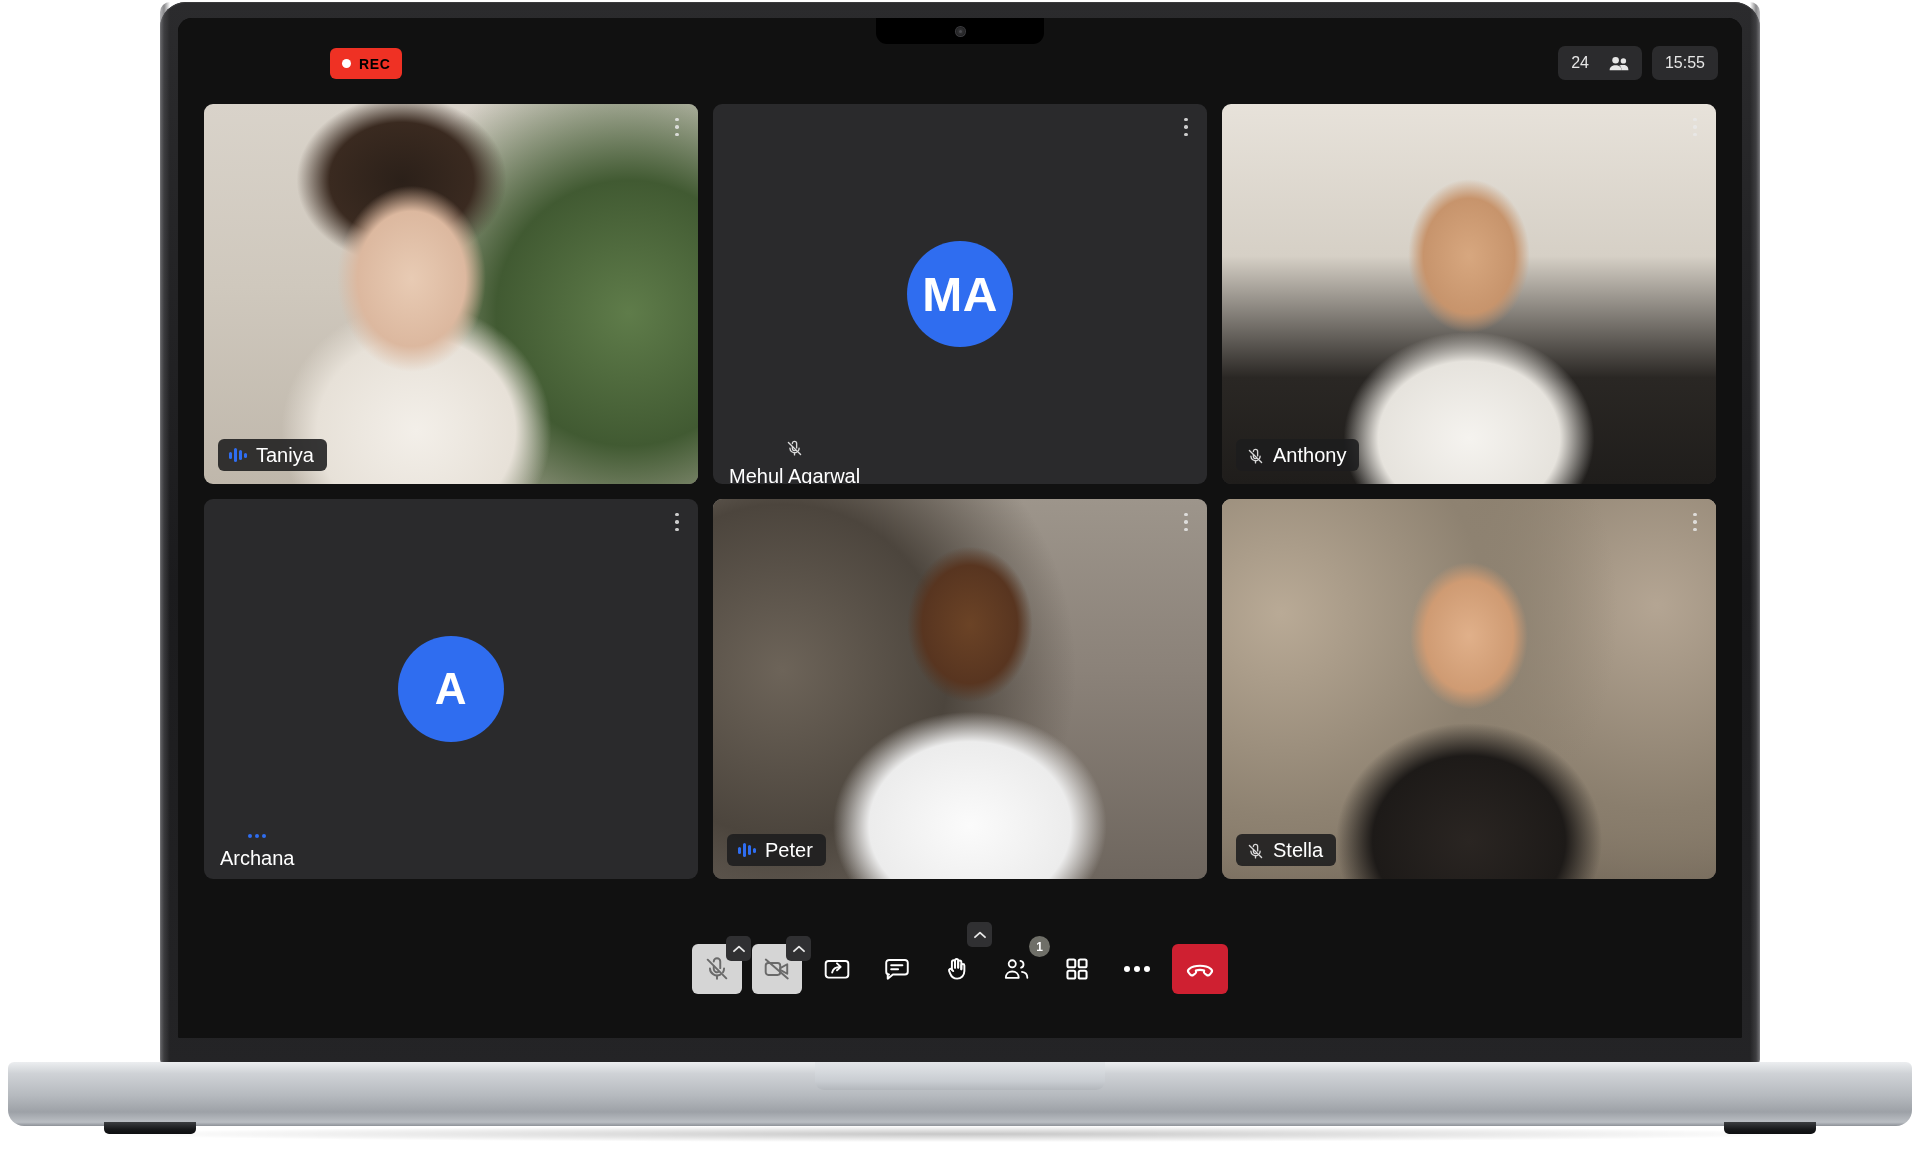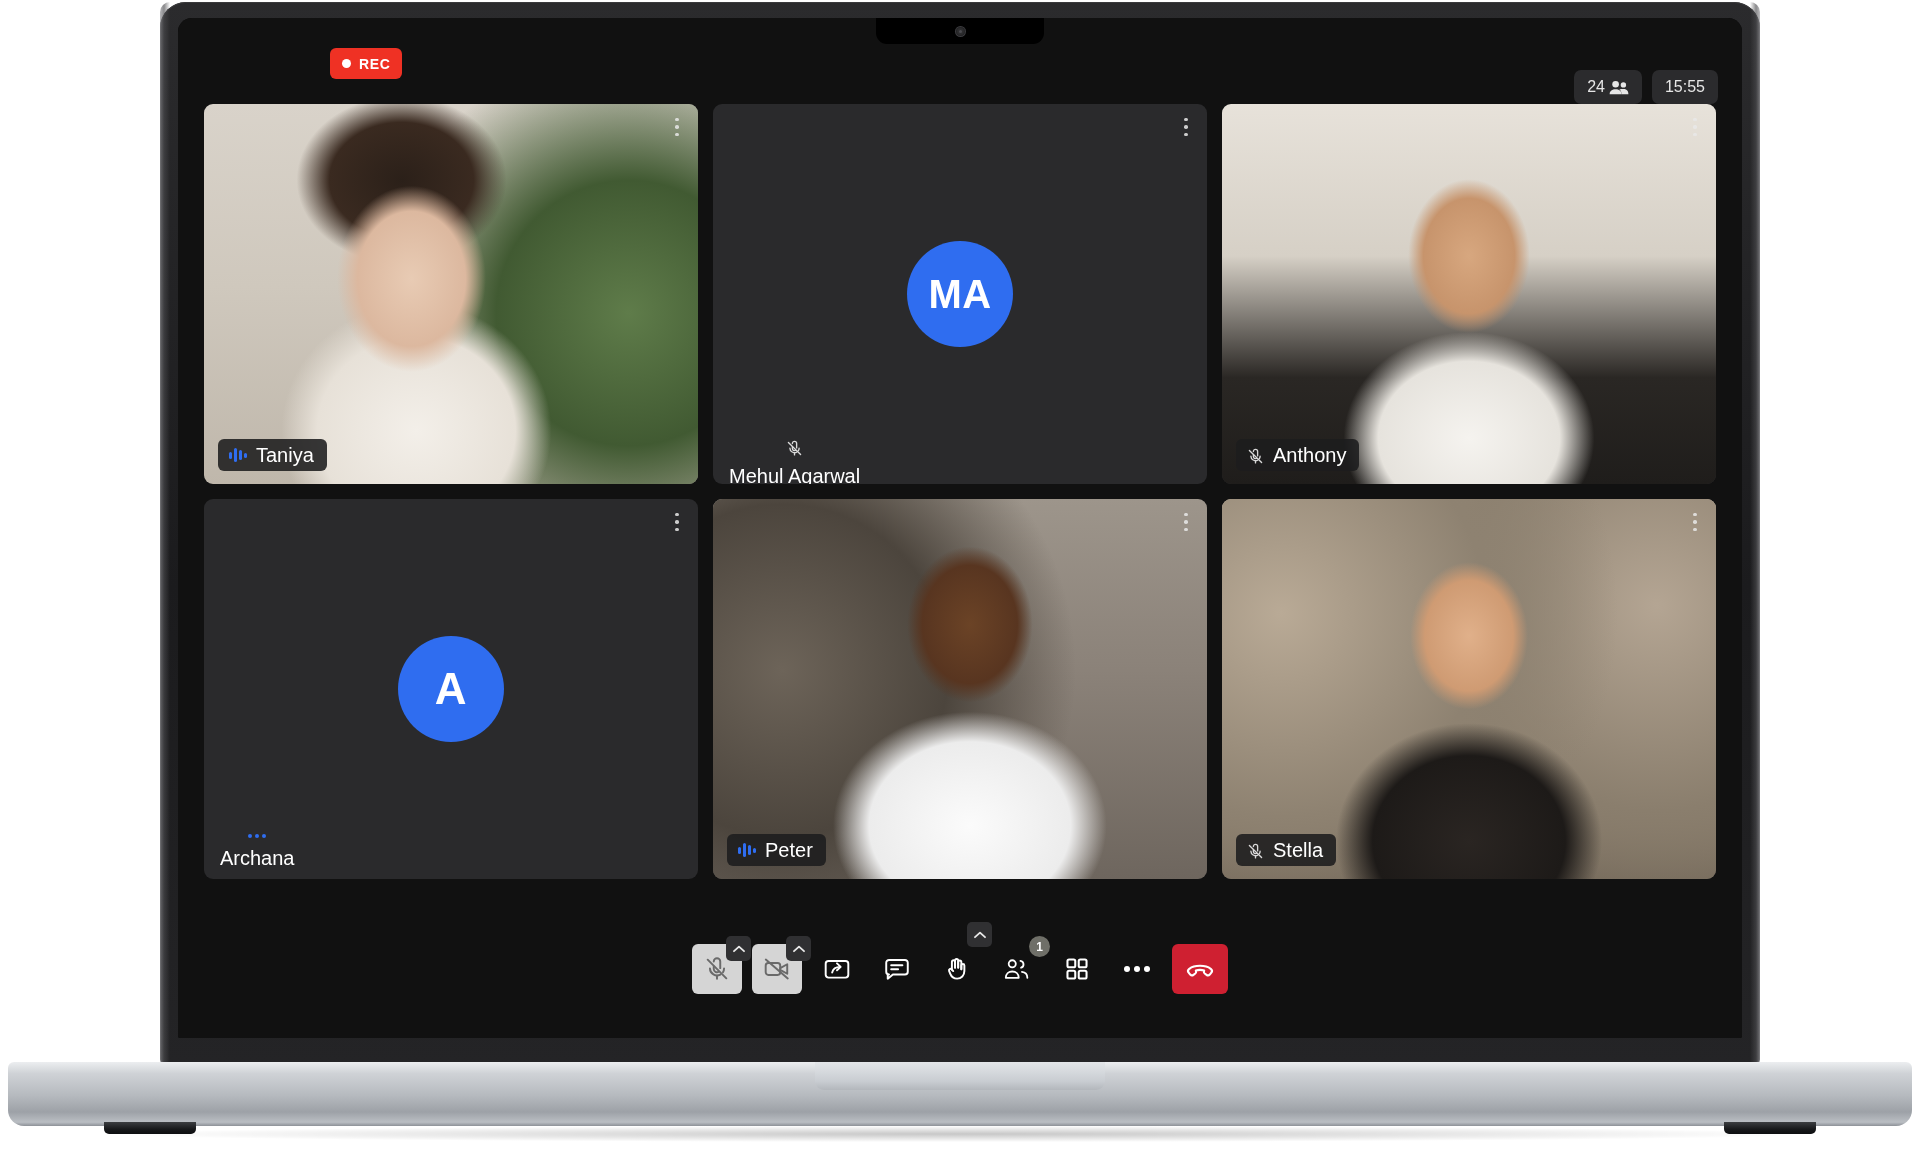--- a/index.html
+++ b/index.html
@@ -88,21 +88,21 @@
     align-items: center;
     padding: 0 26px;
     position: relative;
   }
 
   .rec-pill {
     position: absolute;
     left: 152px;
     top: 30px;
     background: #ef3124;
-    color: #ffffff;
+    color: #000000;
     border-radius: 6px;
     height: 31px;
     padding: 0 12px;
     display: flex;
     align-items: center;
     gap: 8px;
     font-size: 14px;
     font-weight: bold;
     letter-spacing: 0.6px;
   }
@@ -115,24 +115,23 @@
     display: flex;
     gap: 10px;
   }
   .chip {
     height: 34px;
     background: #2b2b2d;
     border-radius: 7px;
     color: #e6e6e6;
     display: flex;
     align-items: center;
-    gap: 4px;
+    gap: 20px;
     padding: 0 13px;
     font-size: 16px;
-    margin-top: 24px;
   }
   .chip svg { display:block; }
 
   
   .grid-wrap {
     flex: 1 1 auto;
     padding: 0 26px;
     display: flex;
     align-items: flex-start;
     justify-content: center;
@@ -208,21 +207,21 @@
     width: 100%; height: 100%;
     display: flex; align-items: center; justify-content: center;
     background: #2a2a2c;
   }
   .avatar {
     width: 106px; height: 106px;
     border-radius: 50%;
     background: #2f6df0;
     color: #ffffff;
     display: flex; align-items: center; justify-content: center;
-    font-size: 40px; font-weight: bold; letter-spacing: 0.5px;
+    font-size: 48px; font-weight: bold; letter-spacing: 0.5px;
   }
   .avatar.small-letter { font-size: 44px; }
 
   
   .photo { position:absolute; inset:0; }
 
   .ph-taniya {
     background:
       radial-gradient(ellipse 120px 150px at 42% 46%, #e8cbb4 0%, #dcb89f 45%, rgba(0,0,0,0) 62%),
       radial-gradient(ellipse 150px 120px at 40% 20%, #2b2019 0%, #3a2a20 48%, rgba(0,0,0,0) 70%),

